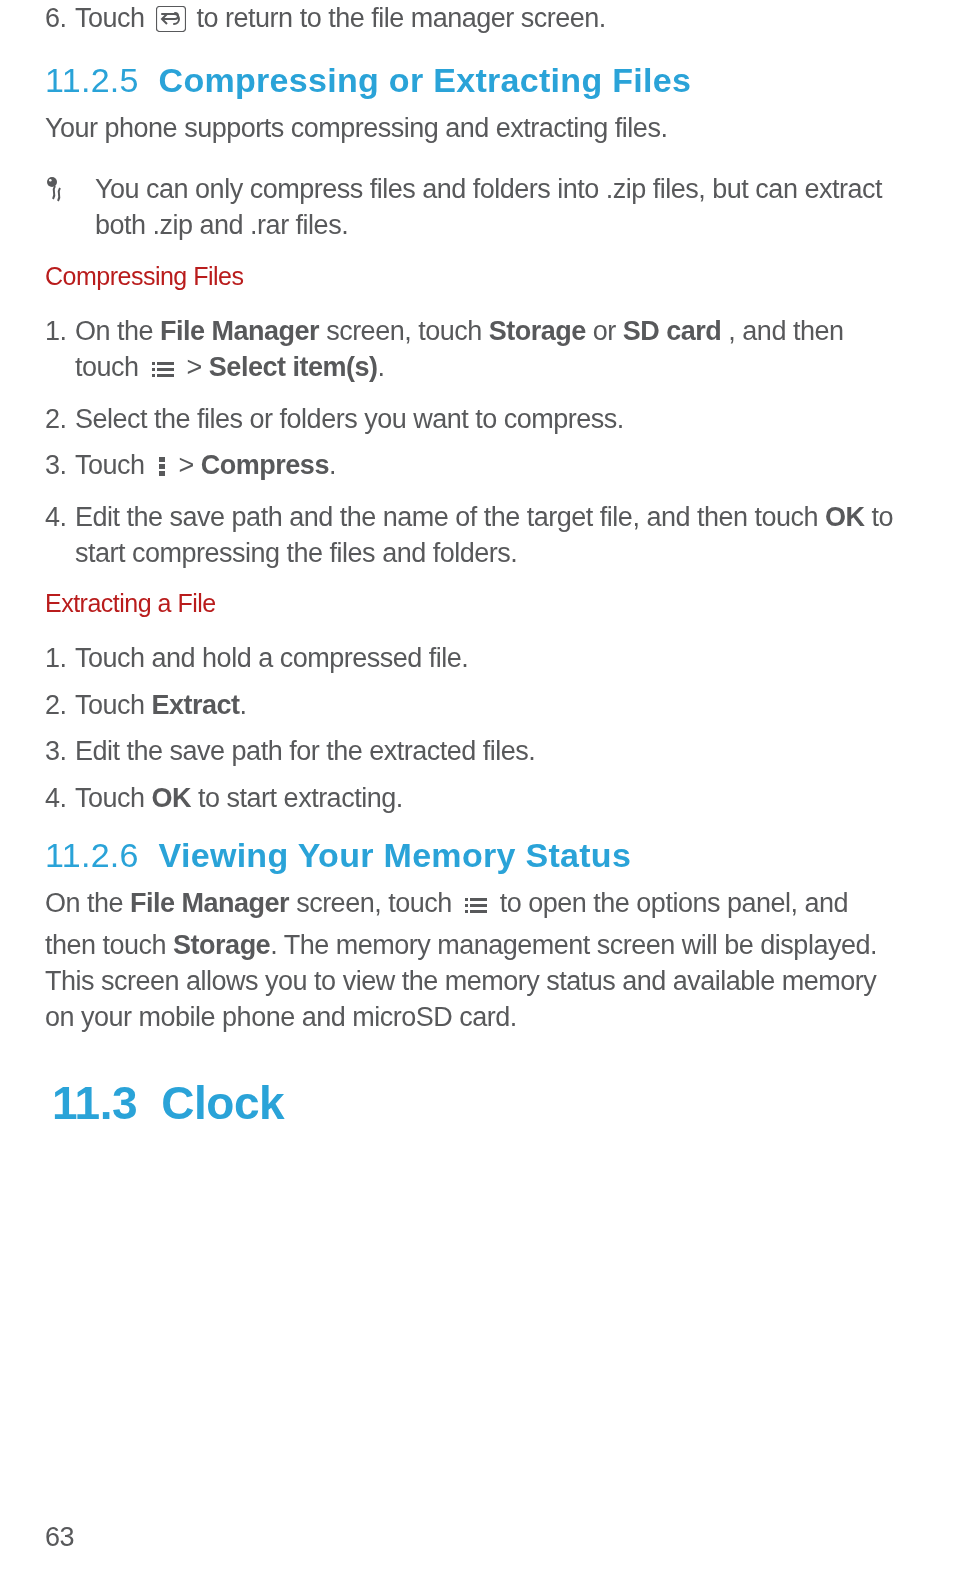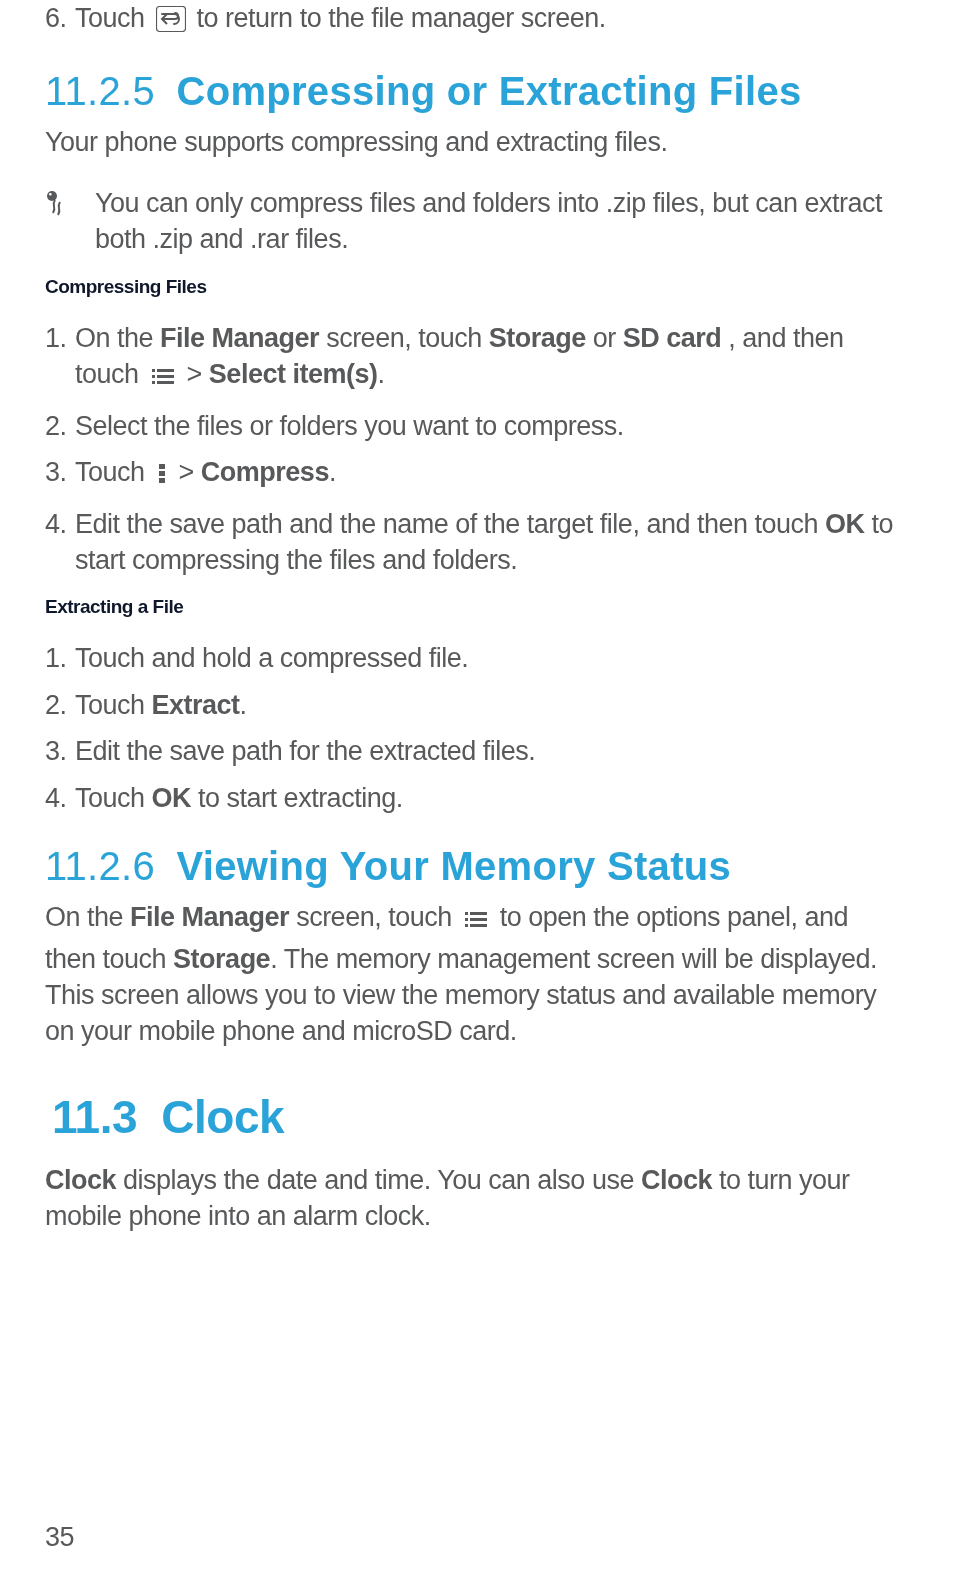--- a/index.html
+++ b/index.html
@@ -32,38 +32,38 @@
   }
   .ol-num {
     flex: 0 0 auto;
     min-width: 30px;
   }
   .ol-body {
     flex: 1 1 auto;
   }
   .section-blue {
     color: #2aa3d8;
-    font-size: 40px;
-    margin: 28px 0 10px 0;
+    font-size: 34px;
+    margin: 20px 0 10px 0;
     letter-spacing: 0.3px;
   }
   .section-blue .num {
     font-weight: normal;
     margin-right: 10px;
   }
   .big-heading {
     color: #2aa3d8;
     font-size: 46px;
     margin: 40px 0 18px 7px;
   }
   .big-heading .num { margin-right: 12px; }
   .sub-gray-bold {
-    font-weight: bold;
-    color: #0f172a;
-    font-size: 19px;
+    font-weight: normal;
+    color: #b91c1c;
+    font-size: 25px;
     margin: 18px 0 22px 0;
   }
   .note-row {
     display: flex;
     align-items: flex-start;
     margin: 24px 0 18px 0;
     gap: 8px;
   }
   .note-icon {
     flex: 0 0 auto;
@@ -230,21 +230,15 @@
     </span>
     <span> to open the options panel, and then touch </span>
     <b>Storage</b><span>. The memory management screen will be displayed. This screen allows you to view the memory status and available memory on your mobile phone and microSD card.</span>
   </p>
 
   <h1 class="big-heading">
     <span class="num">11.3</span>
     <span>Clock</span>
   </h1>
 
-  <p class="p">
-    <b>Clock</b>
-    <span> displays the date and time. You can also use </span>
-    <b>Clock</b>
-    <span> to turn your mobile phone into an alarm clock.</span>
-  </p>
-
-  <div class="pagenum">35</div>
+
+  <div class="pagenum">63</div>
 </div>
 
 </body></html>

